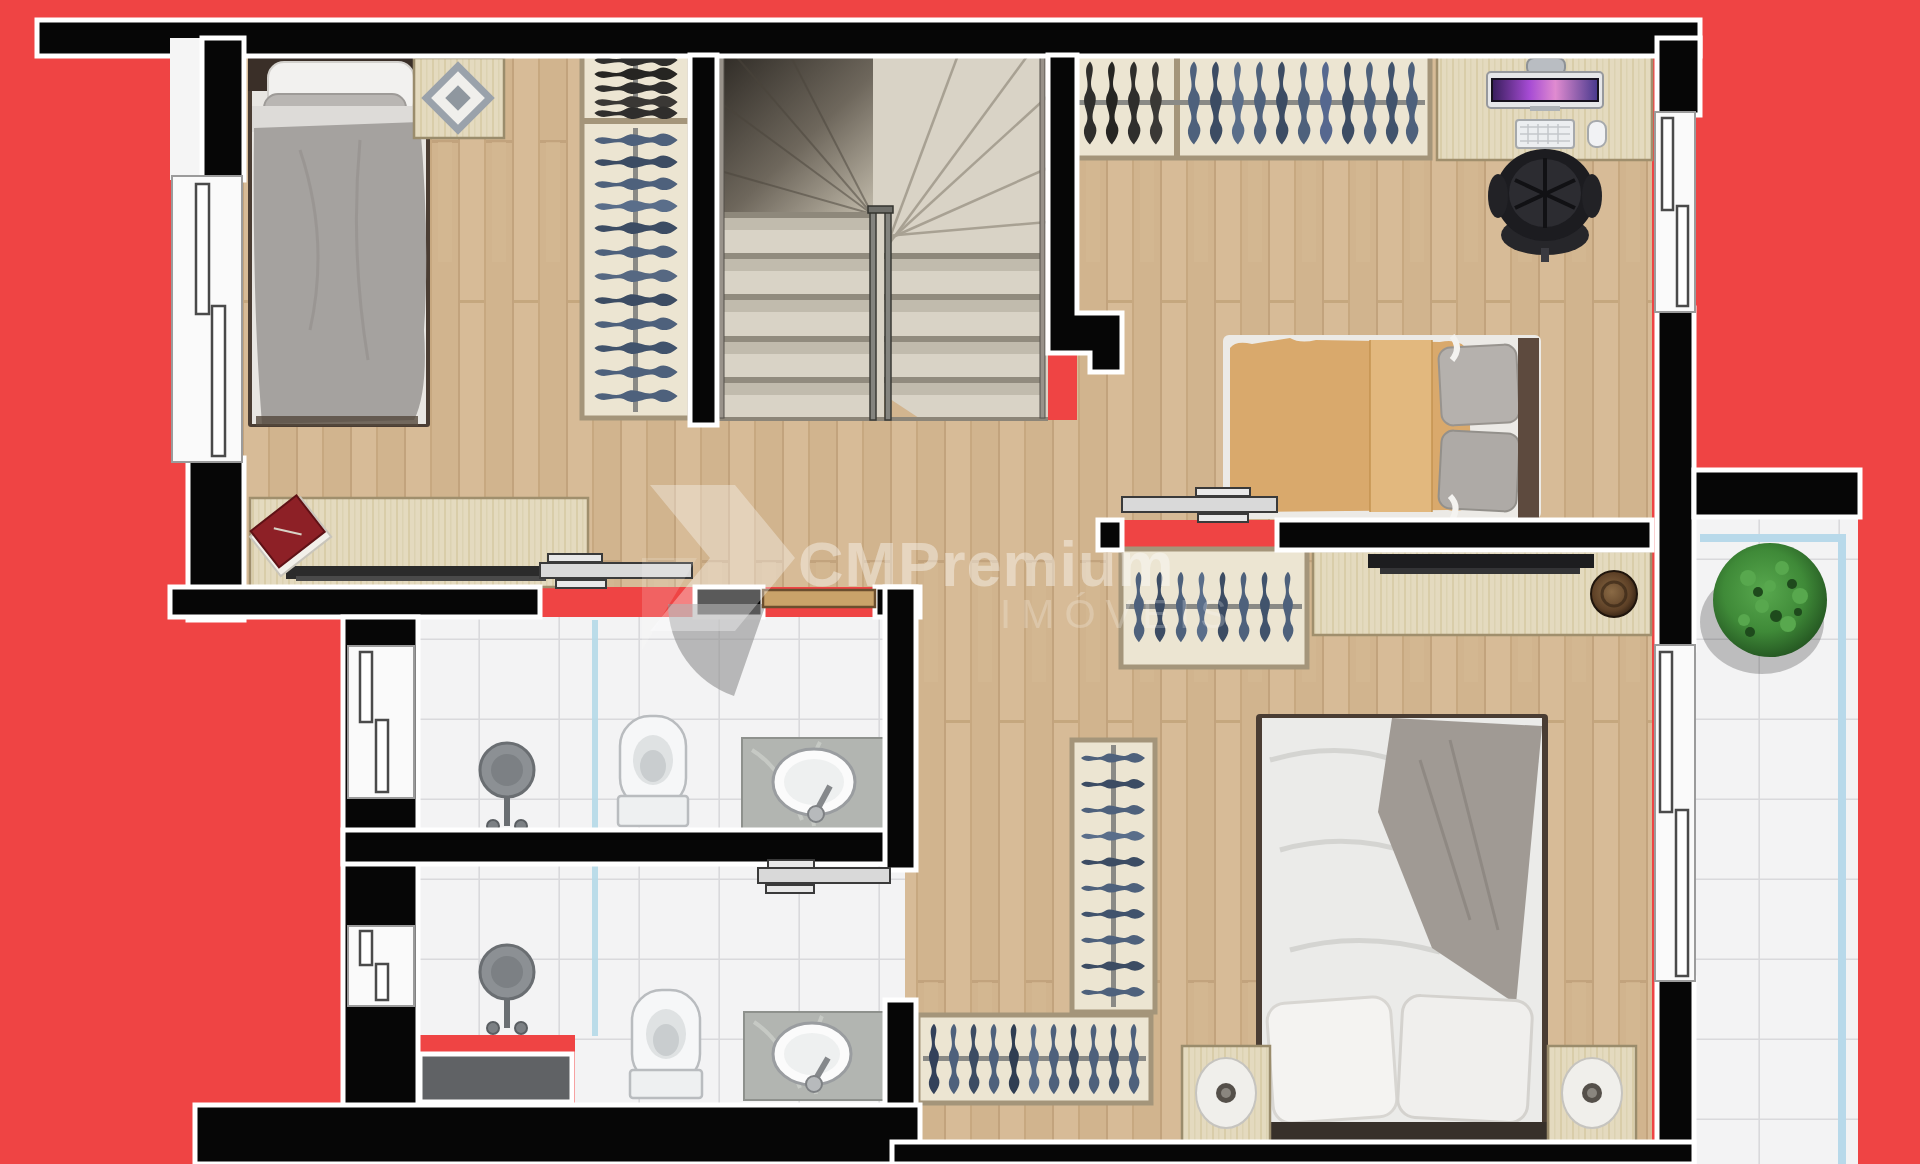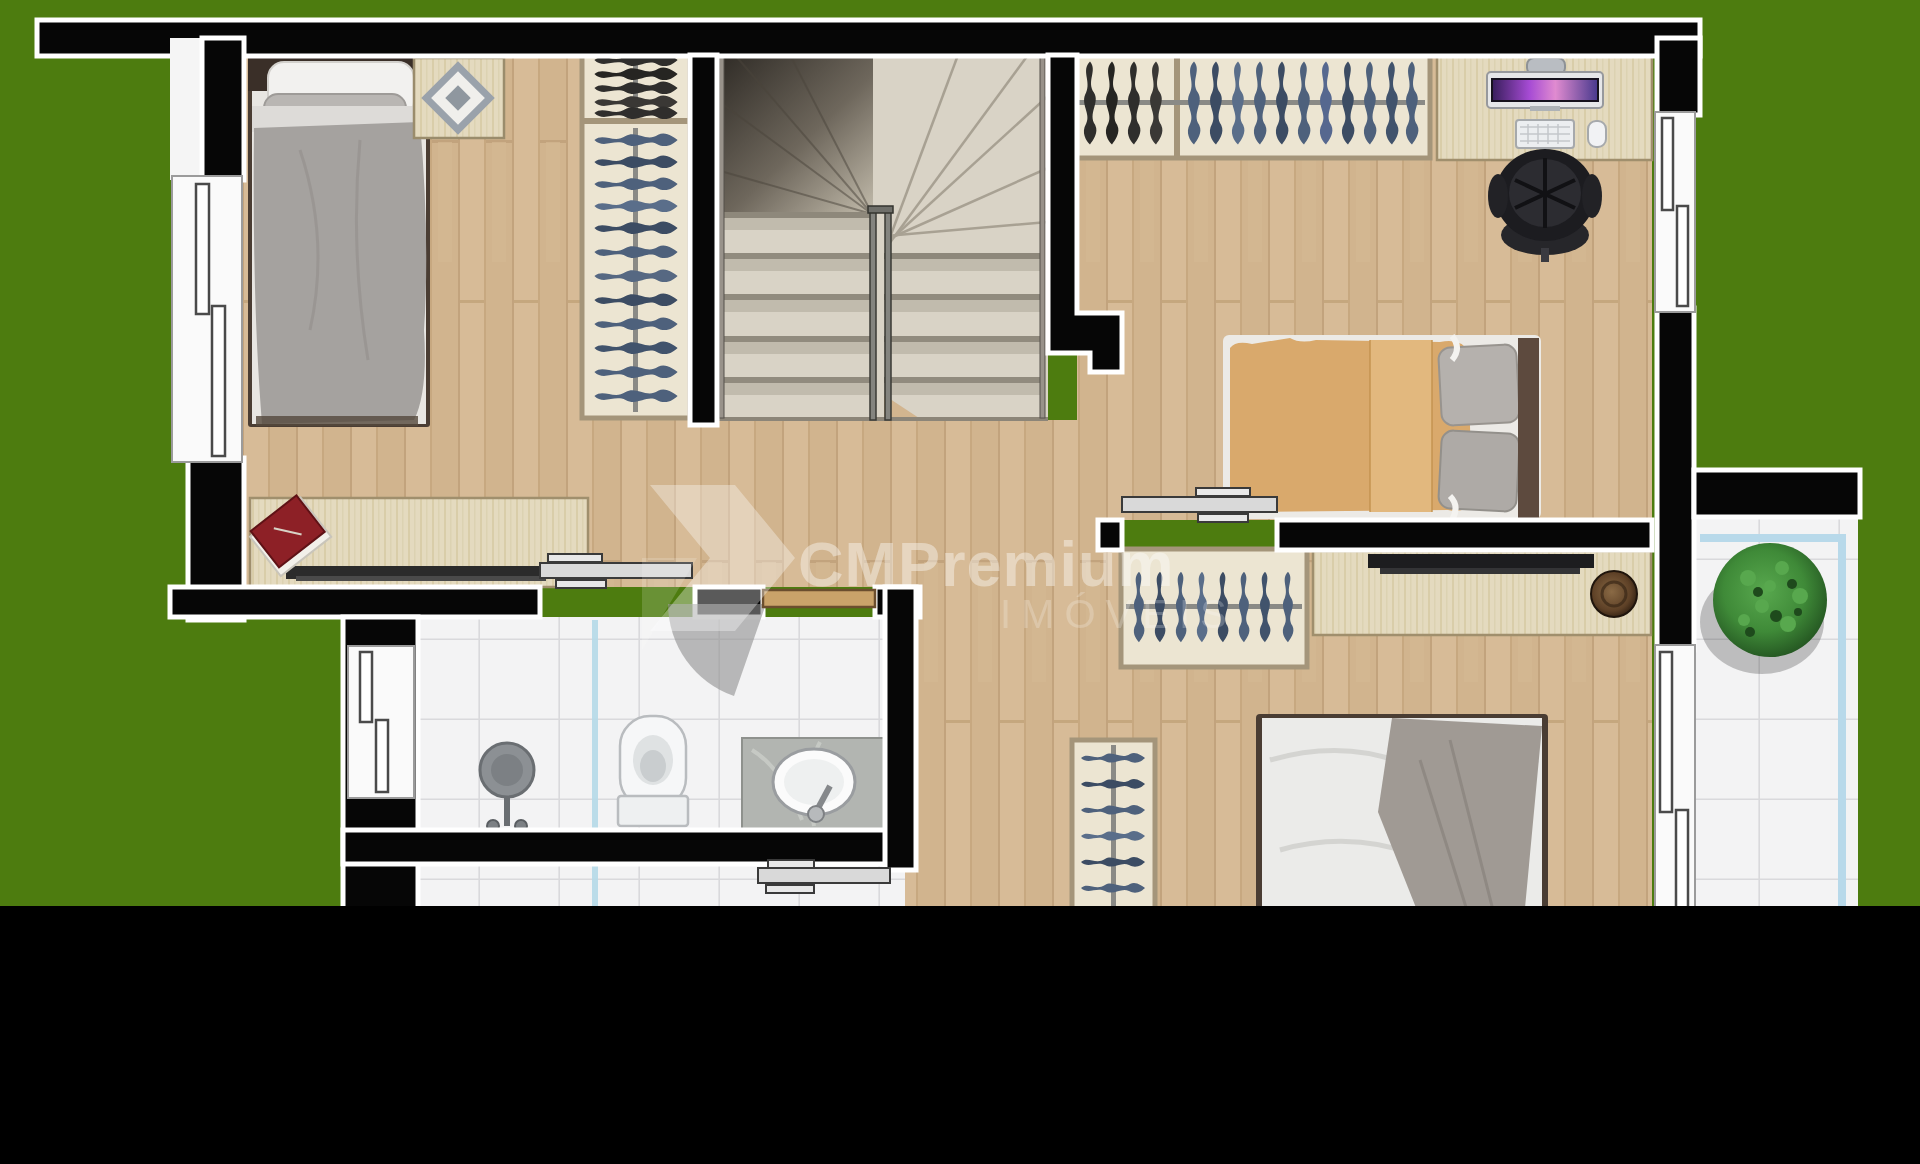--- a/index.html
+++ b/index.html
@@ -1,16 +1,16 @@
 <!DOCTYPE html>
 <html><head>
 <meta charset="utf-8">
 <style>
   html,body{margin:0;padding:0;background:#000;}
-  #stage{position:relative;width:1920px;height:906px;background:#4d7c0f;overflow:hidden;
+  #stage{position:relative;width:1920px;height:1164px;background:#ef4444;overflow:hidden;
          font-family:"Liberation Sans", sans-serif;}
   #plan-svg{position:absolute;left:0;top:0;}
   .wm-text{position:absolute;pointer-events:none;white-space:nowrap;}
   #wm-brand{left:798px;top:528px;font-size:63px;font-weight:bold;letter-spacing:1px;
             color:rgba(255,255,255,0.40);}
   #wm-sub{left:1000px;top:592px;font-size:40px;font-weight:normal;letter-spacing:10px;
           color:rgba(255,255,255,0.22);}
 </style>
 </head>
 <body>

